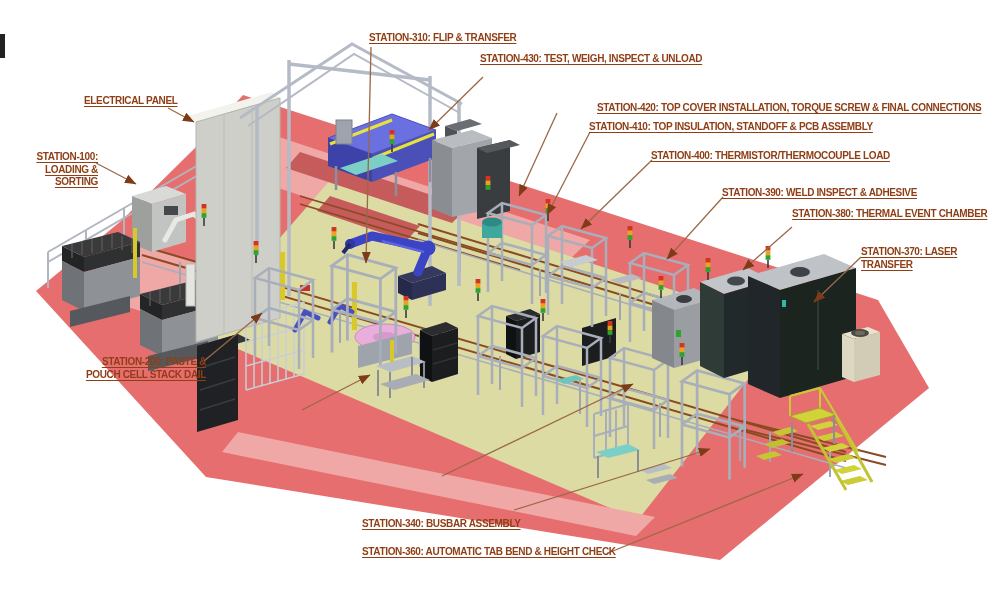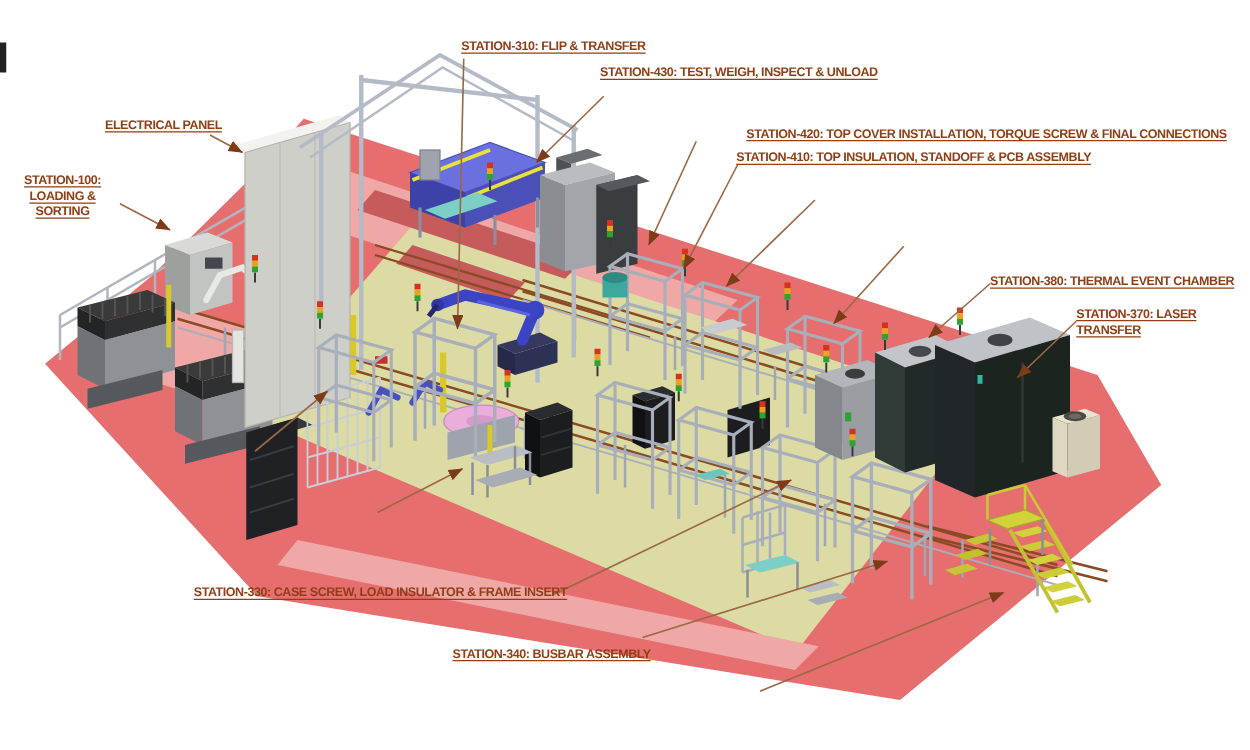--- a/index.html
+++ b/index.html
@@ -2,21 +2,21 @@
 <html><head>
 <meta charset="utf-8">
 <style>
   html,body{margin:0;padding:0;background:#fff;}
   .stage{position:relative;width:1000px;height:600px;background:#ffffff;overflow:hidden;
          font-family:"Liberation Sans","DejaVu Sans",sans-serif;}
   .stage svg{position:absolute;left:0;top:0;}
   .lbl{position:absolute;color:#8F3E16;font-weight:bold;font-size:10px;line-height:12.5px;
        letter-spacing:-0.35px;white-space:pre-line;text-decoration:underline;
        text-decoration-thickness:1px;text-underline-offset:2px;z-index:5;}
-  .lbl.center{text-align:center;}
+  .lbl.center{text-align:right;margin-top:12px;}
 </style>
 </head>
 <body>
 
 <div class="stage">
 
 <svg width="1000" height="600" viewBox="0 0 1000 600">
   <defs>
     <marker id="arr" markerWidth="10" markerHeight="8" refX="8.6" refY="3.5" orient="auto">
       <path d="M0,0 L9,3.5 L0,7 Z" fill="#7E3B17"></path>
@@ -283,18 +283,22 @@
   </g>
 </svg>
 
 <div class="lbl" style="left:84px;top:95px;text-align:right;">ELECTRICAL PANEL</div>
 <div class="lbl center" style="left:2px;top:139px;width:96px;">STATION-100:
 LOADING &amp; SORTING</div>
 <div class="lbl" style="left:369px;top:32px;">STATION-310: FLIP &amp; TRANSFER</div>
 <div class="lbl" style="left:480px;top:53px;">STATION-430: TEST, WEIGH, INSPECT &amp; UNLOAD</div>
 <div class="lbl" style="left:556px;top:102px;margin-left:41px;">STATION-420: TOP COVER INSTALLATION, TORQUE SCREW &amp; FINAL CONNECTIONS</div>
 <div class="lbl" style="left:589px;top:121px;">STATION-410: TOP INSULATION, STANDOFF &amp; PCB ASSEMBLY</div>
-<div class="lbl" style="left:792px;top:220px;">STATION-380: THERMAL EVENT CHAMBER</div>
+<div class="lbl" style="left:651px;top:150px;">STATION-400: THERMISTOR/THERMOCOUPLE LOAD</div>
+<div class="lbl" style="left:722px;top:187px;">STATION-390: WELD INSPECT &amp; ADHESIVE</div>
+<div class="lbl" style="left:792px;top:208px;">STATION-380: THERMAL EVENT CHAMBER</div>
 <div class="lbl" style="left:861px;top:246px;">STATION-370: LASER TRANSFER</div>
-<div class="lbl" style="left:155px;top:469px;">STATION-330: CASE SCREW, LOAD INSULATOR &amp; FRAME INSERT</div>
+<div class="lbl center" style="left:84px;top:344px;width:122px;">STATION-200: PASTE &amp;
+POUCH CELL STACK DAIL</div>
 <div class="lbl" style="left:362px;top:504px;margin-top:14px;">STATION-340: BUSBAR ASSEMBLY</div>
+<div class="lbl" style="left:362px;top:546px;">STATION-360: AUTOMATIC TAB BEND &amp; HEIGHT CHECK</div>
 
 </div>
 
 </body></html>

